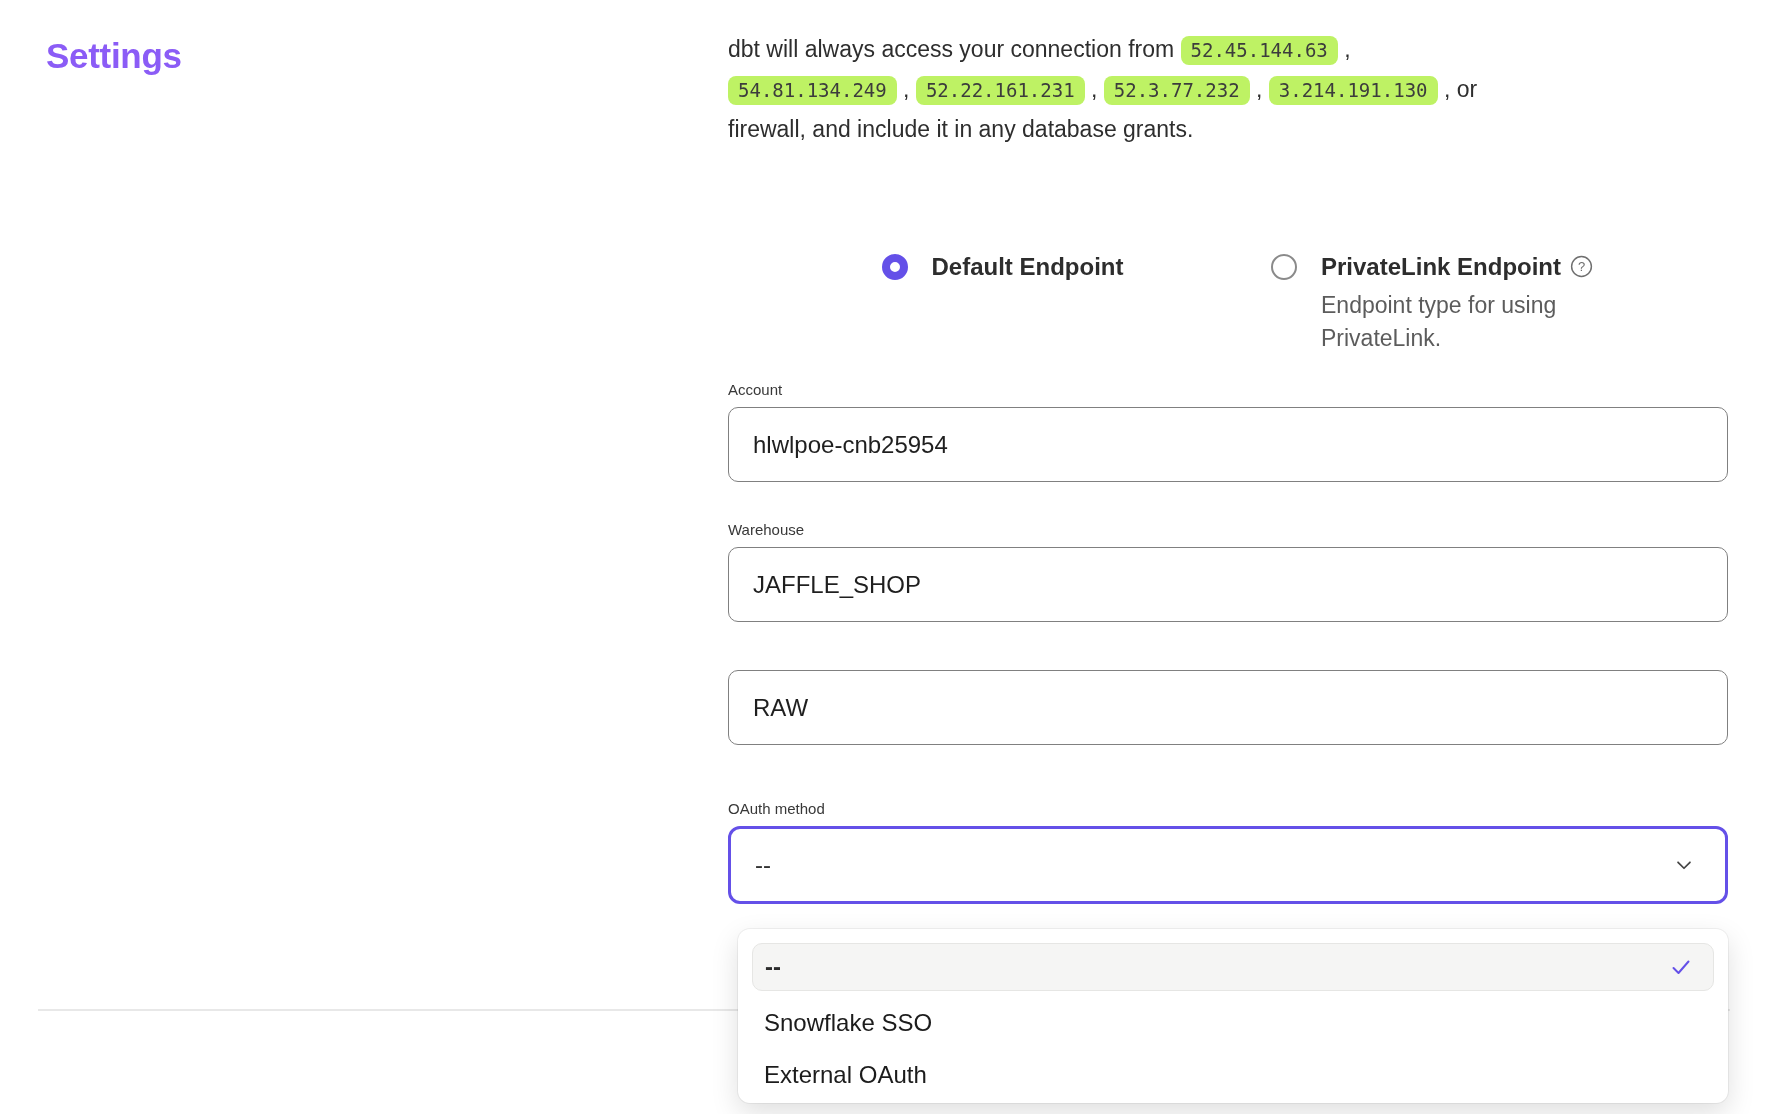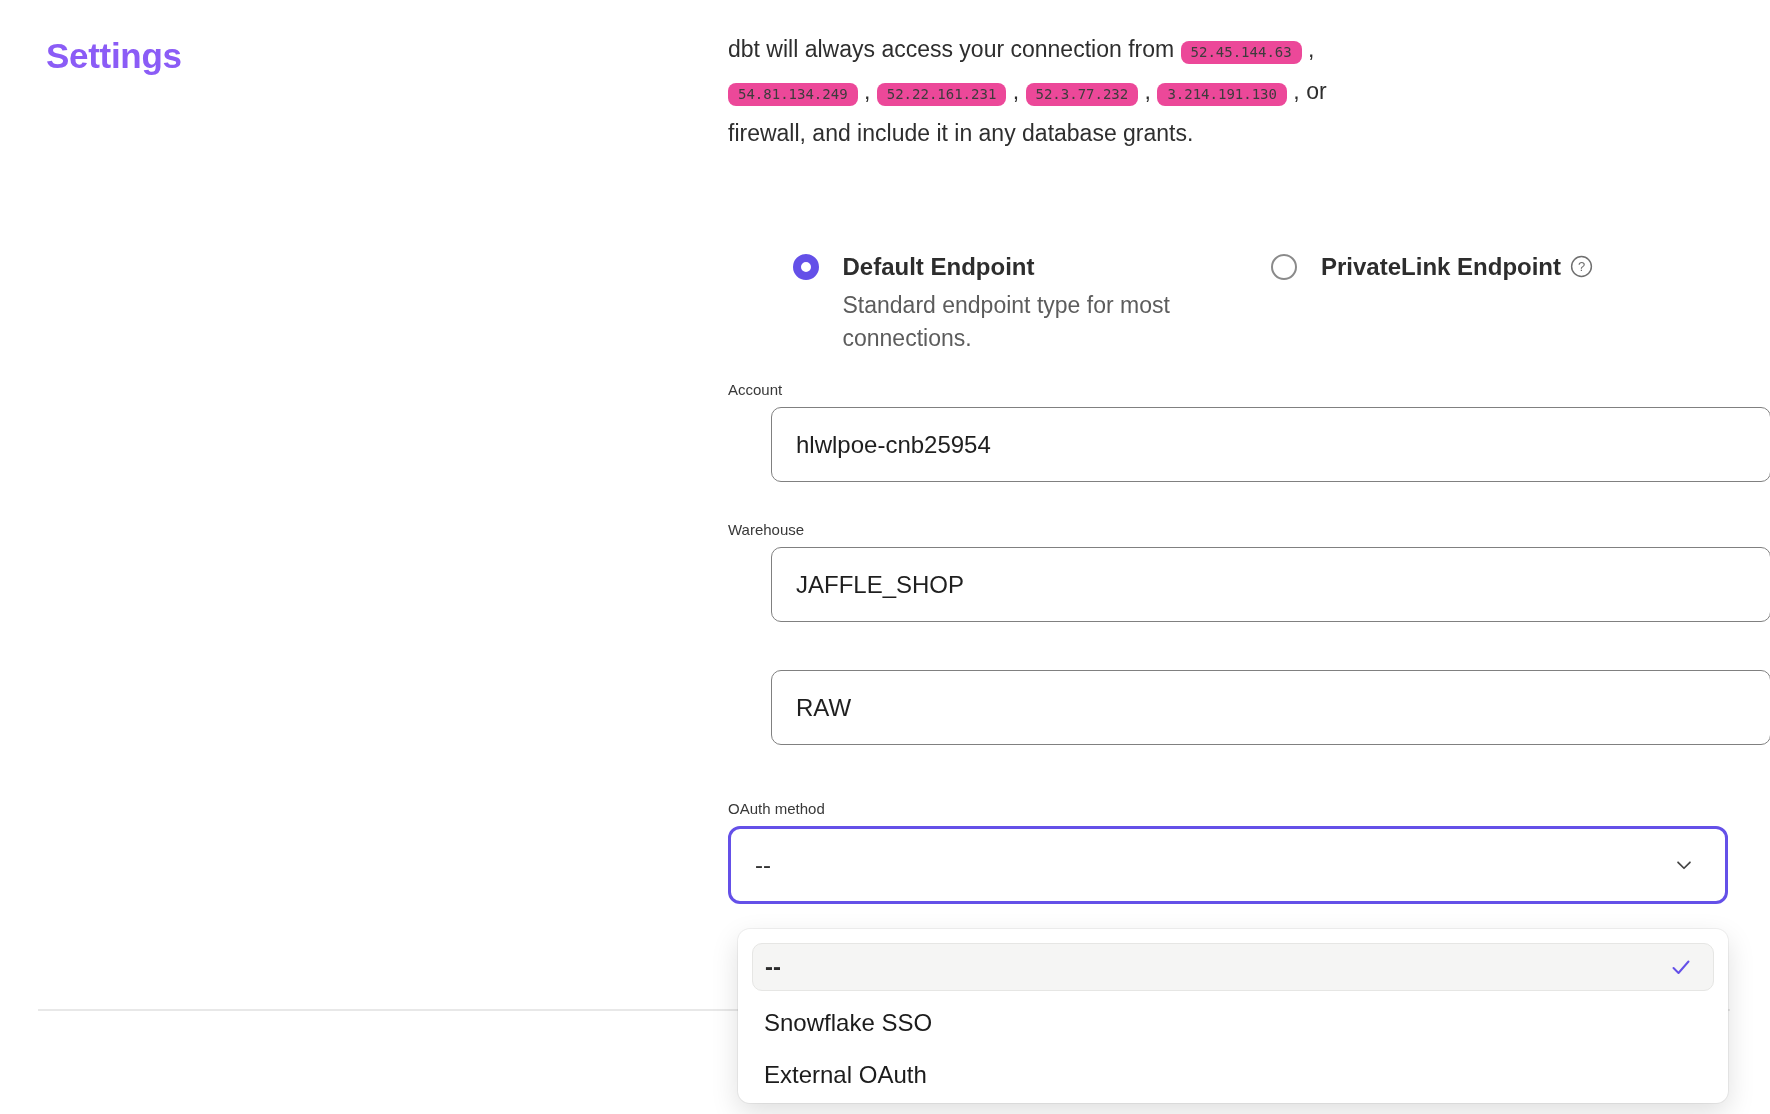--- a/index.html
+++ b/index.html
@@ -18,21 +18,21 @@
     background:#e8e8e8;z-index:1;
   }
   .right-col{
     position:absolute;left:728px;top:0;width:1000px;height:1114px;
   }
   
   .intro{position:absolute;left:0;top:30px;width:1000px;font-size:23px;color:#2e2e2e;}
   .intro-line{line-height:39px;white-space:nowrap;}
   .chip{
     font-family:"DejaVu Sans Mono", monospace;
-    font-size:14px;color:#3c3c3c;background:#ec4899;
+    font-size:19px;color:#3c3c3c;background:#bef264;
     border-radius:8px;padding:3px 10px 4px;white-space:nowrap;
   }
   
   .radio-row{position:absolute;left:6px;top:252px;display:flex;}
   .radio-opt{display:flex;align-items:flex-start;cursor:pointer;justify-content:center;}
   .radio-opt.first{width:537px;}
   .radio-circle{
     flex:0 0 auto;width:26px;height:26px;border-radius:50%;
     box-sizing:border-box;background:#fff;margin:2px 24px 0 0;
   }
@@ -44,21 +44,21 @@
   .radio-opt.first .radio-desc{width:370px;}
   .radio-opt.second .radio-desc{width:265px;}
   .help-icon{display:inline-flex;margin-top:-2px;}
   
   .field{position:absolute;left:0;width:1000px;}
   .field-label{font-size:15px;font-weight:500;color:#383838;display:block;}
   .text-input{
     box-sizing:border-box;display:block;width:1000px;height:75px;margin-top:9px;
     border:1px solid #808080;border-radius:10px;background:#fff;
     font-family:"Liberation Sans", sans-serif;font-size:24px;color:#1f1f1f;
-    padding:0 24px;outline:none;margin-left:43px;
+    padding:0 24px;outline:none;
   }
   .f-account{top:381px;}
   .f-database{top:521px;}
   .f-warehouse{top:661px;}
   .f-oauth{top:800px;}
   .select{
     box-sizing:border-box;display:flex;align-items:center;justify-content:space-between;
     width:1000px;height:78px;margin-top:9px;cursor:pointer;
     border:3px solid #6450e8;border-radius:12px;background:#fff;padding:0 28px 0 24px;
   }
@@ -95,35 +95,35 @@
       <div class="intro-line"><span>firewall, and include it in any database grants.</span></div>
     </div>
 
   <div class="radio-row">
     <div class="radio-opt first">
       <span class="radio-circle checked"></span>
       <div>
         <div class="radio-label-line">
           <span class="radio-label">Default Endpoint</span>
         </div>
-        <div class="radio-desc">Standard endpoint type for most connections.</div>
       </div>
     </div>
     <div class="radio-opt second">
       <span class="radio-circle unchecked"></span>
       <div>
         <div class="radio-label-line">
           <span class="radio-label">PrivateLink Endpoint</span>
           <span class="help-icon">
             <svg width="25" height="25" viewBox="0 0 24 24" fill="none">
               <circle cx="12" cy="12" r="9.5" stroke="#6f6f6f" stroke-width="1.4"></circle>
               <text x="12" y="16.2" text-anchor="middle" font-family="Liberation Sans, sans-serif" font-size="12.5" fill="#6f6f6f">?</text>
             </svg>
           </span>
         </div>
+        <div class="radio-desc">Endpoint type for using PrivateLink.</div>
       </div>
     </div>
   </div>
 
   <div class="field f-account">
     <label class="field-label">Account</label>
     <input class="text-input" type="text" value="hlwlpoe-cnb25954" style="">
   </div>
 
   <div class="field f-database">

